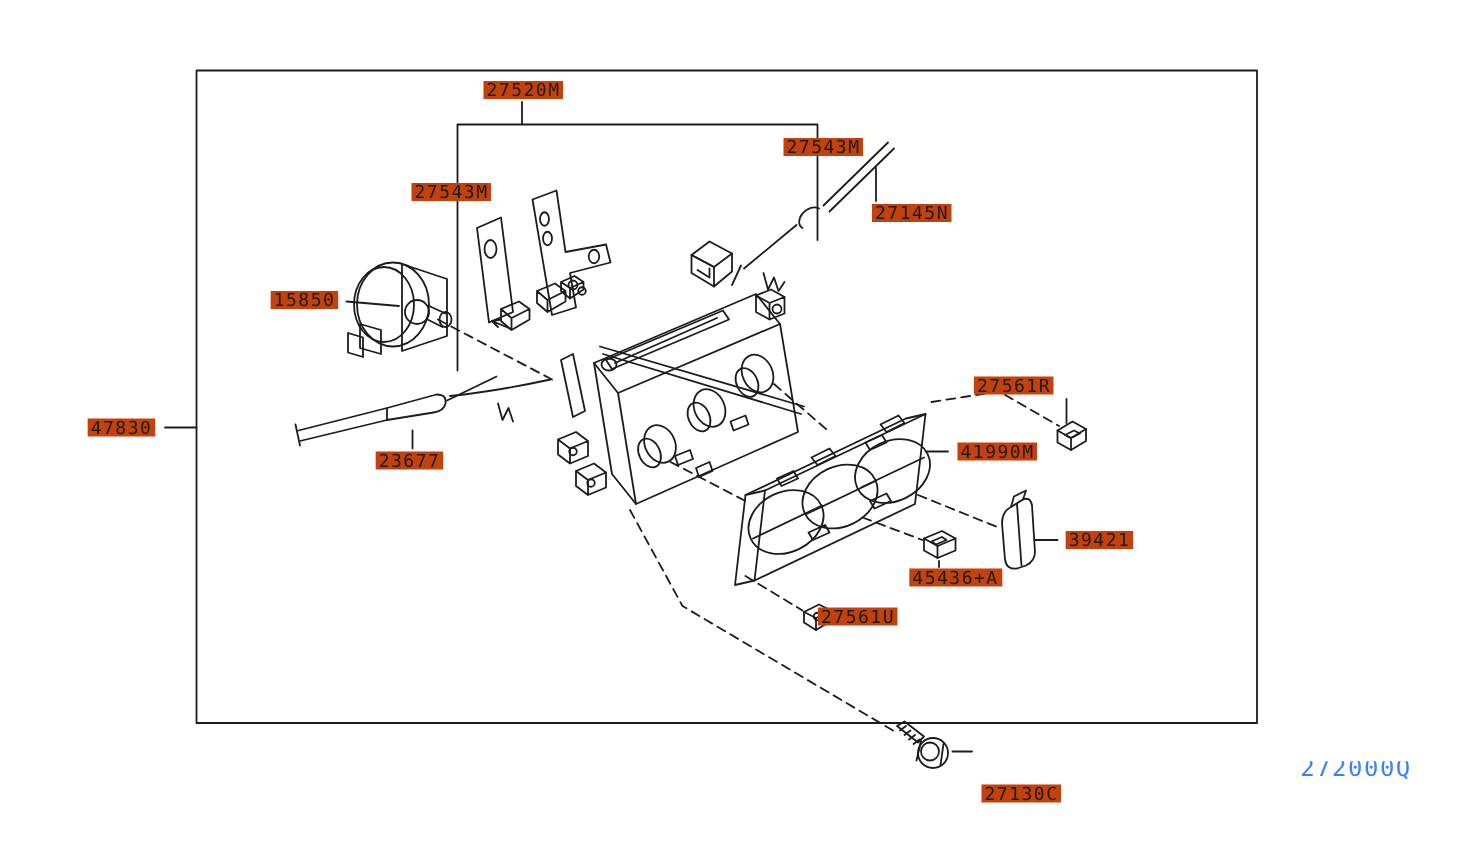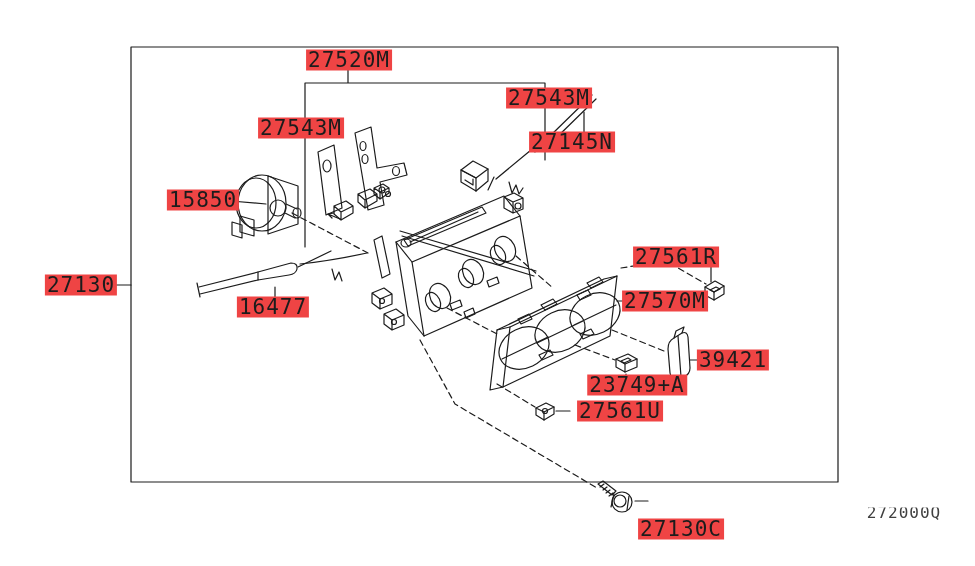--- a/index.html
+++ b/index.html
@@ -3,26 +3,26 @@
 <meta charset="utf-8">
 <style>
   html,body{margin:0;padding:0;background:#ffffff;}
   .stage{
     position:relative;width:975px;height:566px;background:#fff;
     font-family:"DejaVu Sans Mono", monospace;overflow:hidden;
   }
   .stage svg{position:absolute;left:0;top:0;}
   .part-label{
     position:absolute;transform:translate(-50%,-50%);
-    font-size:21px;letter-spacing:1px;color:#1c1c1c;background:#ef4444;
+    font-size:12px;letter-spacing:1px;color:#1c1c1c;background:#c2410c;
     padding:0 2px;white-space:nowrap;line-height:1;
   }
   .ref-code{
     position:absolute;transform:translate(-50%,-50%);
-    font-size:16px;letter-spacing:1px;color:#404040;background:transparent;
+    font-size:16px;letter-spacing:1px;color:#3b82f6;background:transparent;
     white-space:nowrap;line-height:1;height:13px;overflow:hidden;
   }
   .ref-code span{position:relative;top:-3px;}
 </style>
 </head>
 <body>
 
 <div class="stage">
 
   <svg width="975" height="566" viewBox="0 0 975 566" fill="none" stroke="#1c1c1c" stroke-width="1.2" stroke-linecap="round" stroke-linejoin="round">
@@ -176,31 +176,31 @@
 
     <g>
       <path d="M598,484 L603,481 L616,491 L612,495 Z"></path>
       <path d="M600,487 l4,-3 M603,490 l4,-3 M606,493 l4,-3 M609,496 l4,-3"></path>
       <circle cx="622" cy="502" r="10"></circle>
       <circle cx="620" cy="501" r="6"></circle>
       <path d="M614,494 L611,507 M629,496 L627,510"></path>
     </g>
   </svg>
 
-  <div class="part-label" style="left:81px;top:285px">27130</div>
+  <div class="part-label" style="left:81px;top:285px">47830</div>
   <div class="part-label" style="left:349px;top:60px">27520M</div>
   <div class="part-label" style="left:301px;top:128px">27543M</div>
   <div class="part-label" style="left:549px;top:98px">27543M</div>
-  <div class="part-label" style="left:572px;top:142px">27145N</div>
+  <div class="part-label" style="left:608px;top:142px">27145N</div>
   <div class="part-label" style="left:203px;top:200px">15850</div>
-  <div class="part-label" style="left:273px;top:307px">16477</div>
-  <div class="part-label" style="left:665px;top:301px">27570M</div>
+  <div class="part-label" style="left:273px;top:307px">23677</div>
+  <div class="part-label" style="left:665px;top:301px">41990M</div>
   <div class="part-label" style="left:676px;top:257px">27561R</div>
   <div class="part-label" style="left:733px;top:360px">39421</div>
-  <div class="part-label" style="left:637px;top:385px">23749+A</div>
-  <div class="part-label" style="left:620px;top:411px">27561U</div>
+  <div class="part-label" style="left:637px;top:385px">45436+A</div>
+  <div class="part-label" style="left:572px;top:411px">27561U</div>
   <div class="part-label" style="left:681px;top:529px">27130C</div>
 
   <div class="ref-code" style="left:904px;top:514px">
     <span>272000Q</span>
   </div>
 
 </div>
 
 </body></html>

